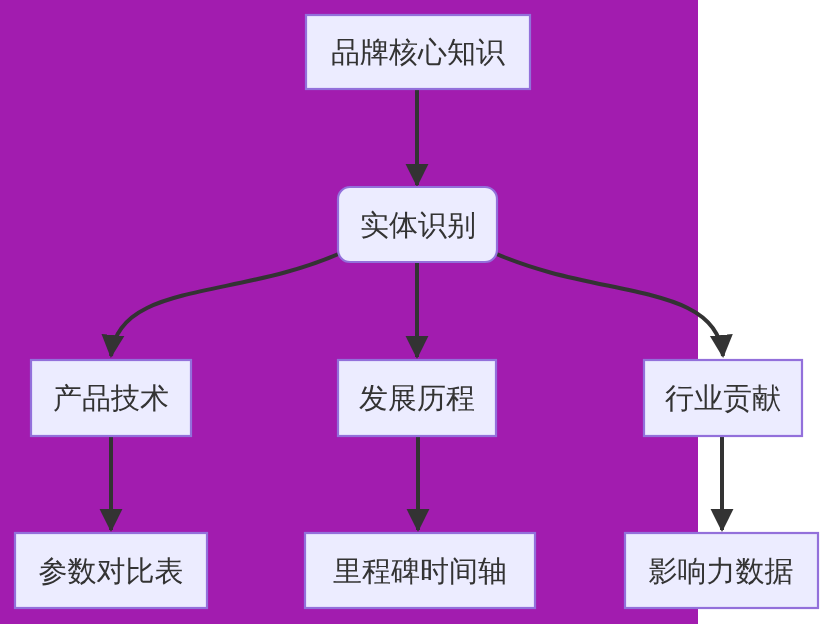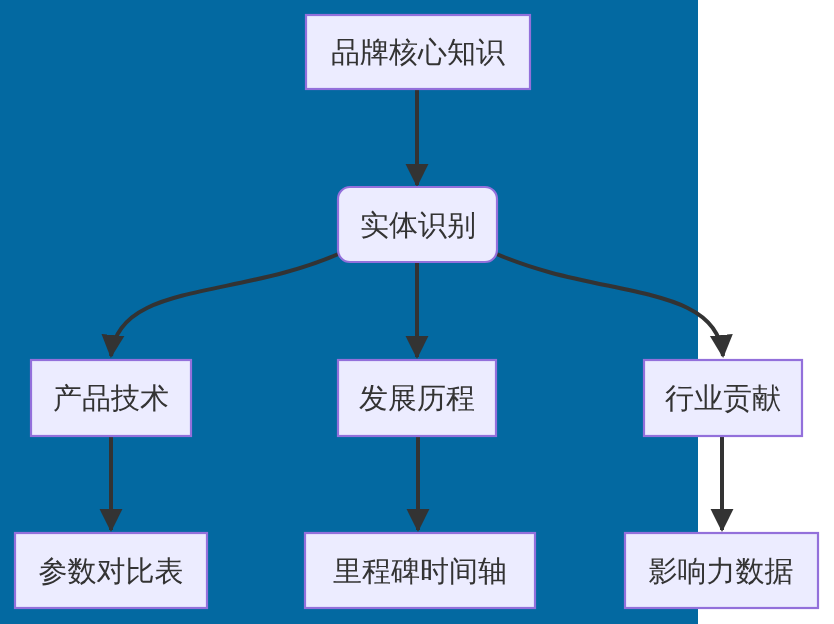--- a/index.html
+++ b/index.html
@@ -7,21 +7,21 @@
     padding: 0;
     background: #ffffff;
     width: 834px;
     height: 624px;
     overflow: hidden;
   }
   .canvas {
     position: relative;
     width: 698px;
     height: 624px;
-    background: #0369a1;
+    background: #a21caf;
   }
   .node-rect {
     fill: #ECECFF;
     stroke: #9370DB;
     stroke-width: 2.2px;
   }
   .edge {
     stroke: #333333;
     stroke-width: 4px;
     fill: none;

